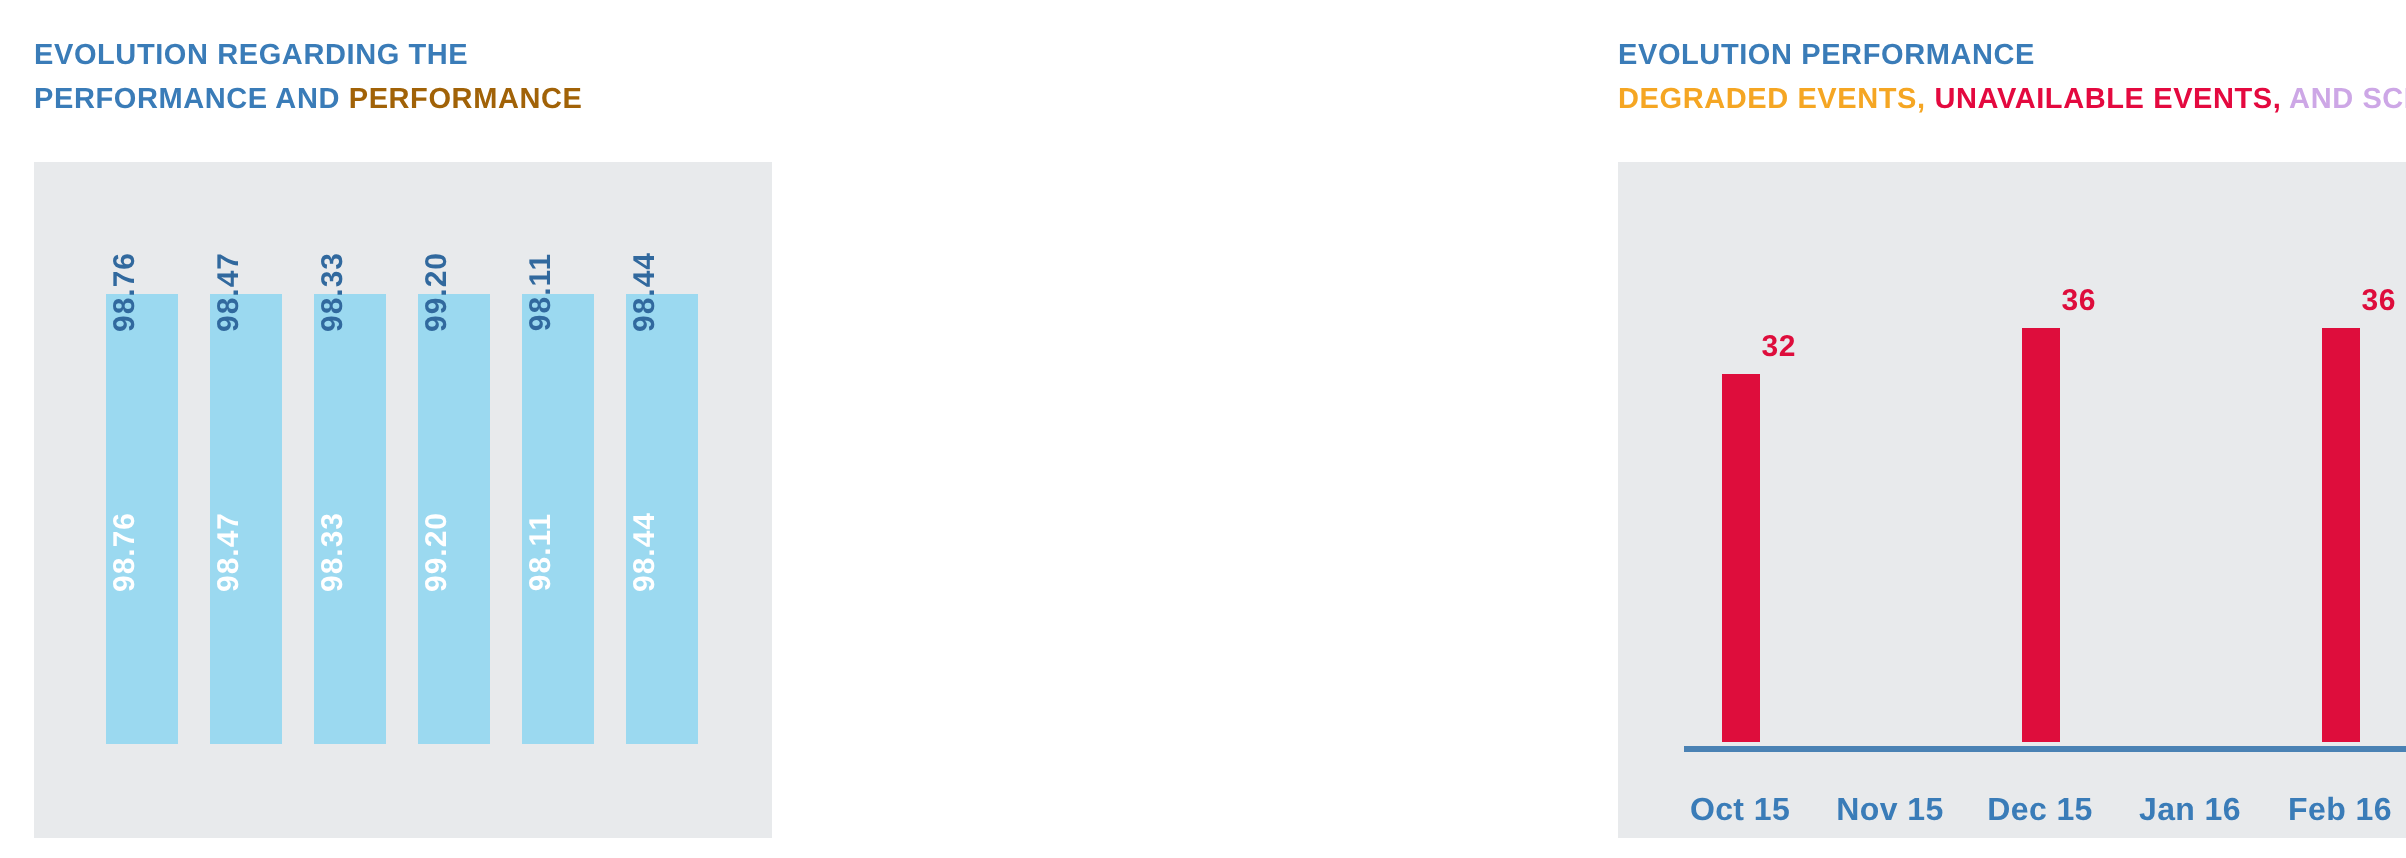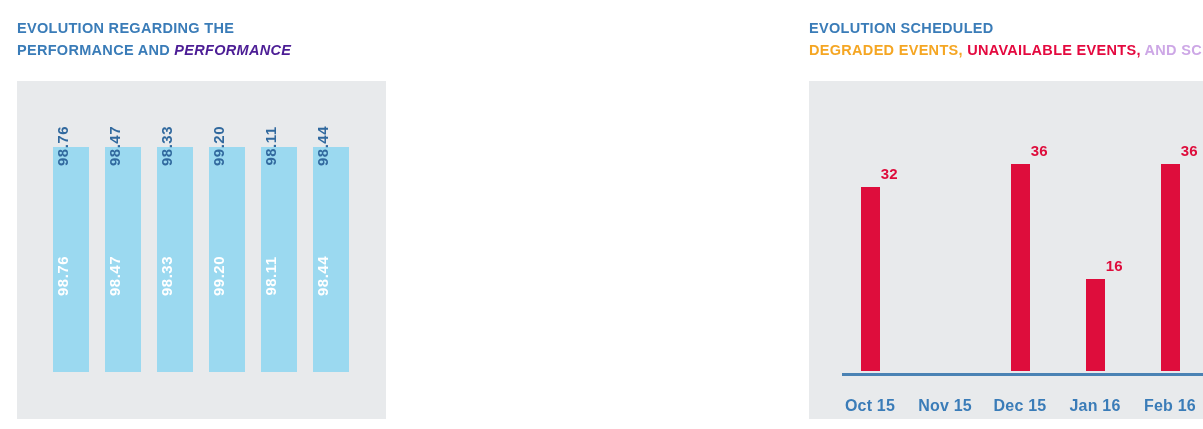--- a/index.html
+++ b/index.html
@@ -20,21 +20,21 @@
     position:absolute;
     font-size:14.5px;
     font-weight:bold;
     letter-spacing:.3px;
     line-height:22px;
     white-space:nowrap;
   }
   #left-title{left:17px;top:17px;}
   #right-title{left:413px;top:17px;}
   .t-dark{color:#3a7cb8;}
-  .t-light{color:#4c1d95;font-style:italic;}
+  .t-light{color:#a16207;}
   .t-orange{color:#f5a623;margin-top:20px;}
   .t-red{color:#e4093f;}
   .t-violet{color:#cda7e6;}
 
   .chart-box{
     position:absolute;
     background:#e8eaec;
   }
   #left-box{left:17px;top:81px;width:369px;height:338px;}
   #right-box{left:413px;top:81px;width:773px;height:338px;}
@@ -184,42 +184,38 @@
       </div>
 
   </div>
 
 </div>
 
 <div class="panel-wrap" id="right-panel">
 
   <div class="title" id="right-title">
     <div>
-      <span class="t-dark">EVOLUTION SCHEDULED</span>
+      <span class="t-dark">EVOLUTION PERFORMANCE</span>
     </div>
     <div>
       <span class="t-orange">DEGRADED EVENTS,</span>
       <span class="t-red">UNAVAILABLE EVENTS,</span>
       <span class="t-violet">AND SCHEDULED DOWNTIME</span>
     </div>
   </div>
 
   <div class="chart-box" id="right-box">
     <div class="rbars" id="right-bars">
         <div class="rbar-slot" style="left: 0px;">
           <div class="rbar" style="height: 184px;"></div>
           <div class="rbar-label" style="bottom: 189px;">32</div>
         </div>
         <div class="rbar-slot" style="left: 150px;">
           <div class="rbar" style="height: 207px;"></div>
           <div class="rbar-label" style="bottom: 212px;">36</div>
-        </div>
-        <div class="rbar-slot" style="left: 225px;">
-          <div class="rbar" style="height: 92px;"></div>
-          <div class="rbar-label" style="bottom: 97px;">16</div>
         </div>
         <div class="rbar-slot" style="left: 300px;">
           <div class="rbar" style="height: 207px;"></div>
           <div class="rbar-label" style="bottom: 212px;">36</div>
         </div>
       </div>
     <div id="right-axis"></div>
     <div class="rmonths" id="right-months">
         <div class="rmonth" style="left: 0px; width: 56px;">Oct 15</div>
         <div class="rmonth" style="left: 75px; width: 56px;">Nov 15</div>

